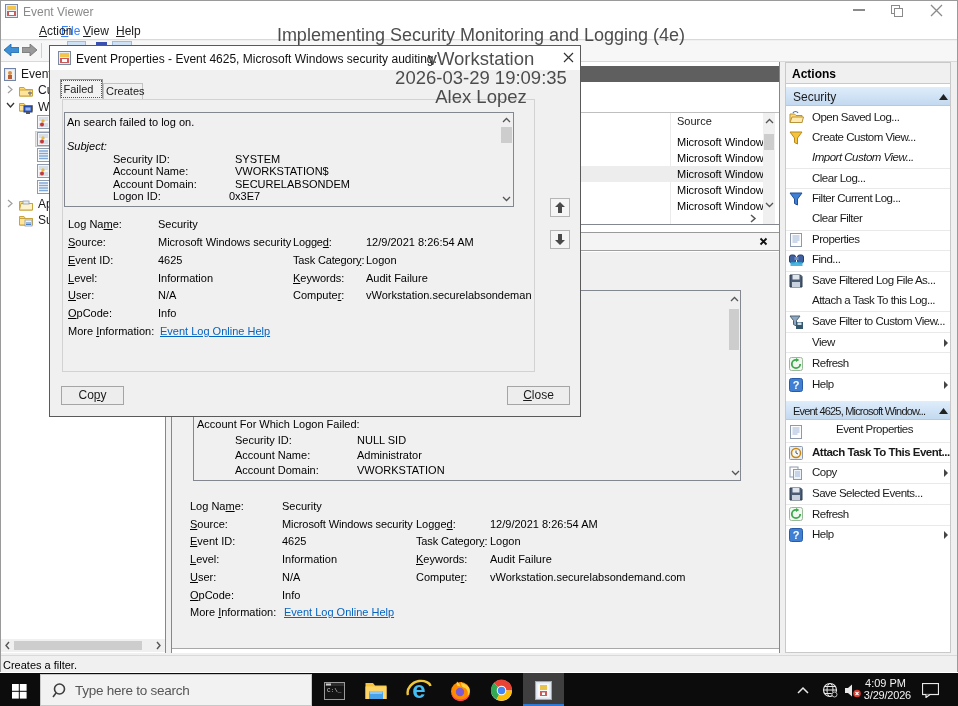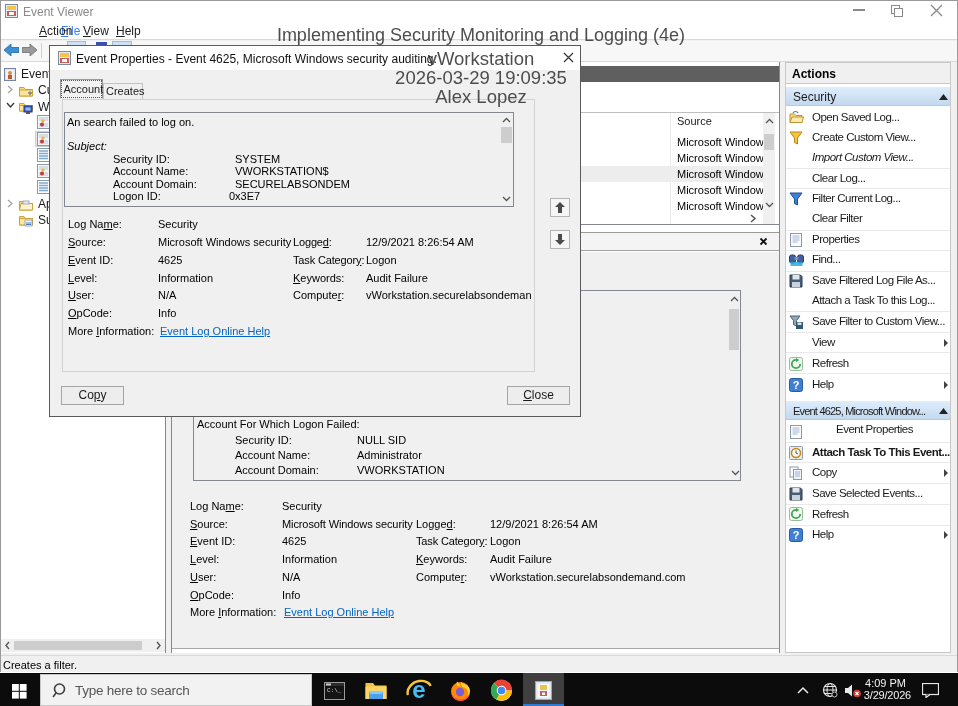--- a/index.html
+++ b/index.html
@@ -382,21 +382,21 @@
 <div class="abs" style="left:76px;top:52px;font-size:12px;color:#111;z-index:52;white-space:nowrap;">Event Properties - Event 4625, Microsoft Windows security auditing.</div>
 <svg class="abs" style="left:563px;top:52px;z-index:52;" width="11" height="11">
         <path d="M1 1 L10 10 M10 1 L1 10" stroke="#333" stroke-width="1.2"></path>
       </svg>
 
 <div class="abs" style="left:62px;top:99px;width:473px;height:273px;background:#f0f0f0;border:1px solid #d2d2d2;z-index:51;"></div>
 <div class="abs" style="left:103px;top:83px;width:40px;height:16px;background:#f0f0f0;border:1px solid #c2c2c2;border-bottom:none;z-index:51;"></div>
 <div class="abs" style="left:106px;top:85px;font-size:11px;color:#1a1a1a;z-index:52;">Creates</div>
 <div class="abs" style="left:60px;top:79px;width:43px;height:20px;background:#f2f2f2;border:1px solid #9a9a9a;border-bottom:1px solid #f2f2f2;z-index:52;"></div>
 <div class="abs" style="left:62px;top:81px;width:39px;height:16px;outline:1px dotted #555;z-index:53;"></div>
-<div class="abs" style="left:63.5px;top:83px;font-size:11px;color:#1a1a1a;z-index:53;">Account</div>
+<div class="abs" style="left:63.5px;top:83px;font-size:11px;color:#1a1a1a;z-index:53;">Failed</div>
 
 <div class="abs" style="left:64px;top:112px;width:450px;height:95px;background:#f0f0f0;border:1px solid #828790;z-index:52;"></div>
 <div class="abs t11" style="left:67px;top:116px;z-index:53;">An search failed to log on.</div>
 <div class="abs t11" style="left:67px;top:140px;z-index:53;font-style:italic;">Subject:</div>
 <div class="abs t11" style="left:113px;top:152.5px;z-index:53;">Security ID:</div>
 <div class="abs t11" style="left:235px;top:152.5px;z-index:53;">SYSTEM</div>
 <div class="abs t11" style="left:113px;top:165px;z-index:53;">Account Name:</div>
 <div class="abs t11" style="left:235px;top:165px;z-index:53;">VWORKSTATION$</div>
 <div class="abs t11" style="left:113px;top:177.5px;z-index:53;">Account Domain:</div>
 <div class="abs t11" style="left:235px;top:177.5px;z-index:53;">SECURELABSONDEM</div>

